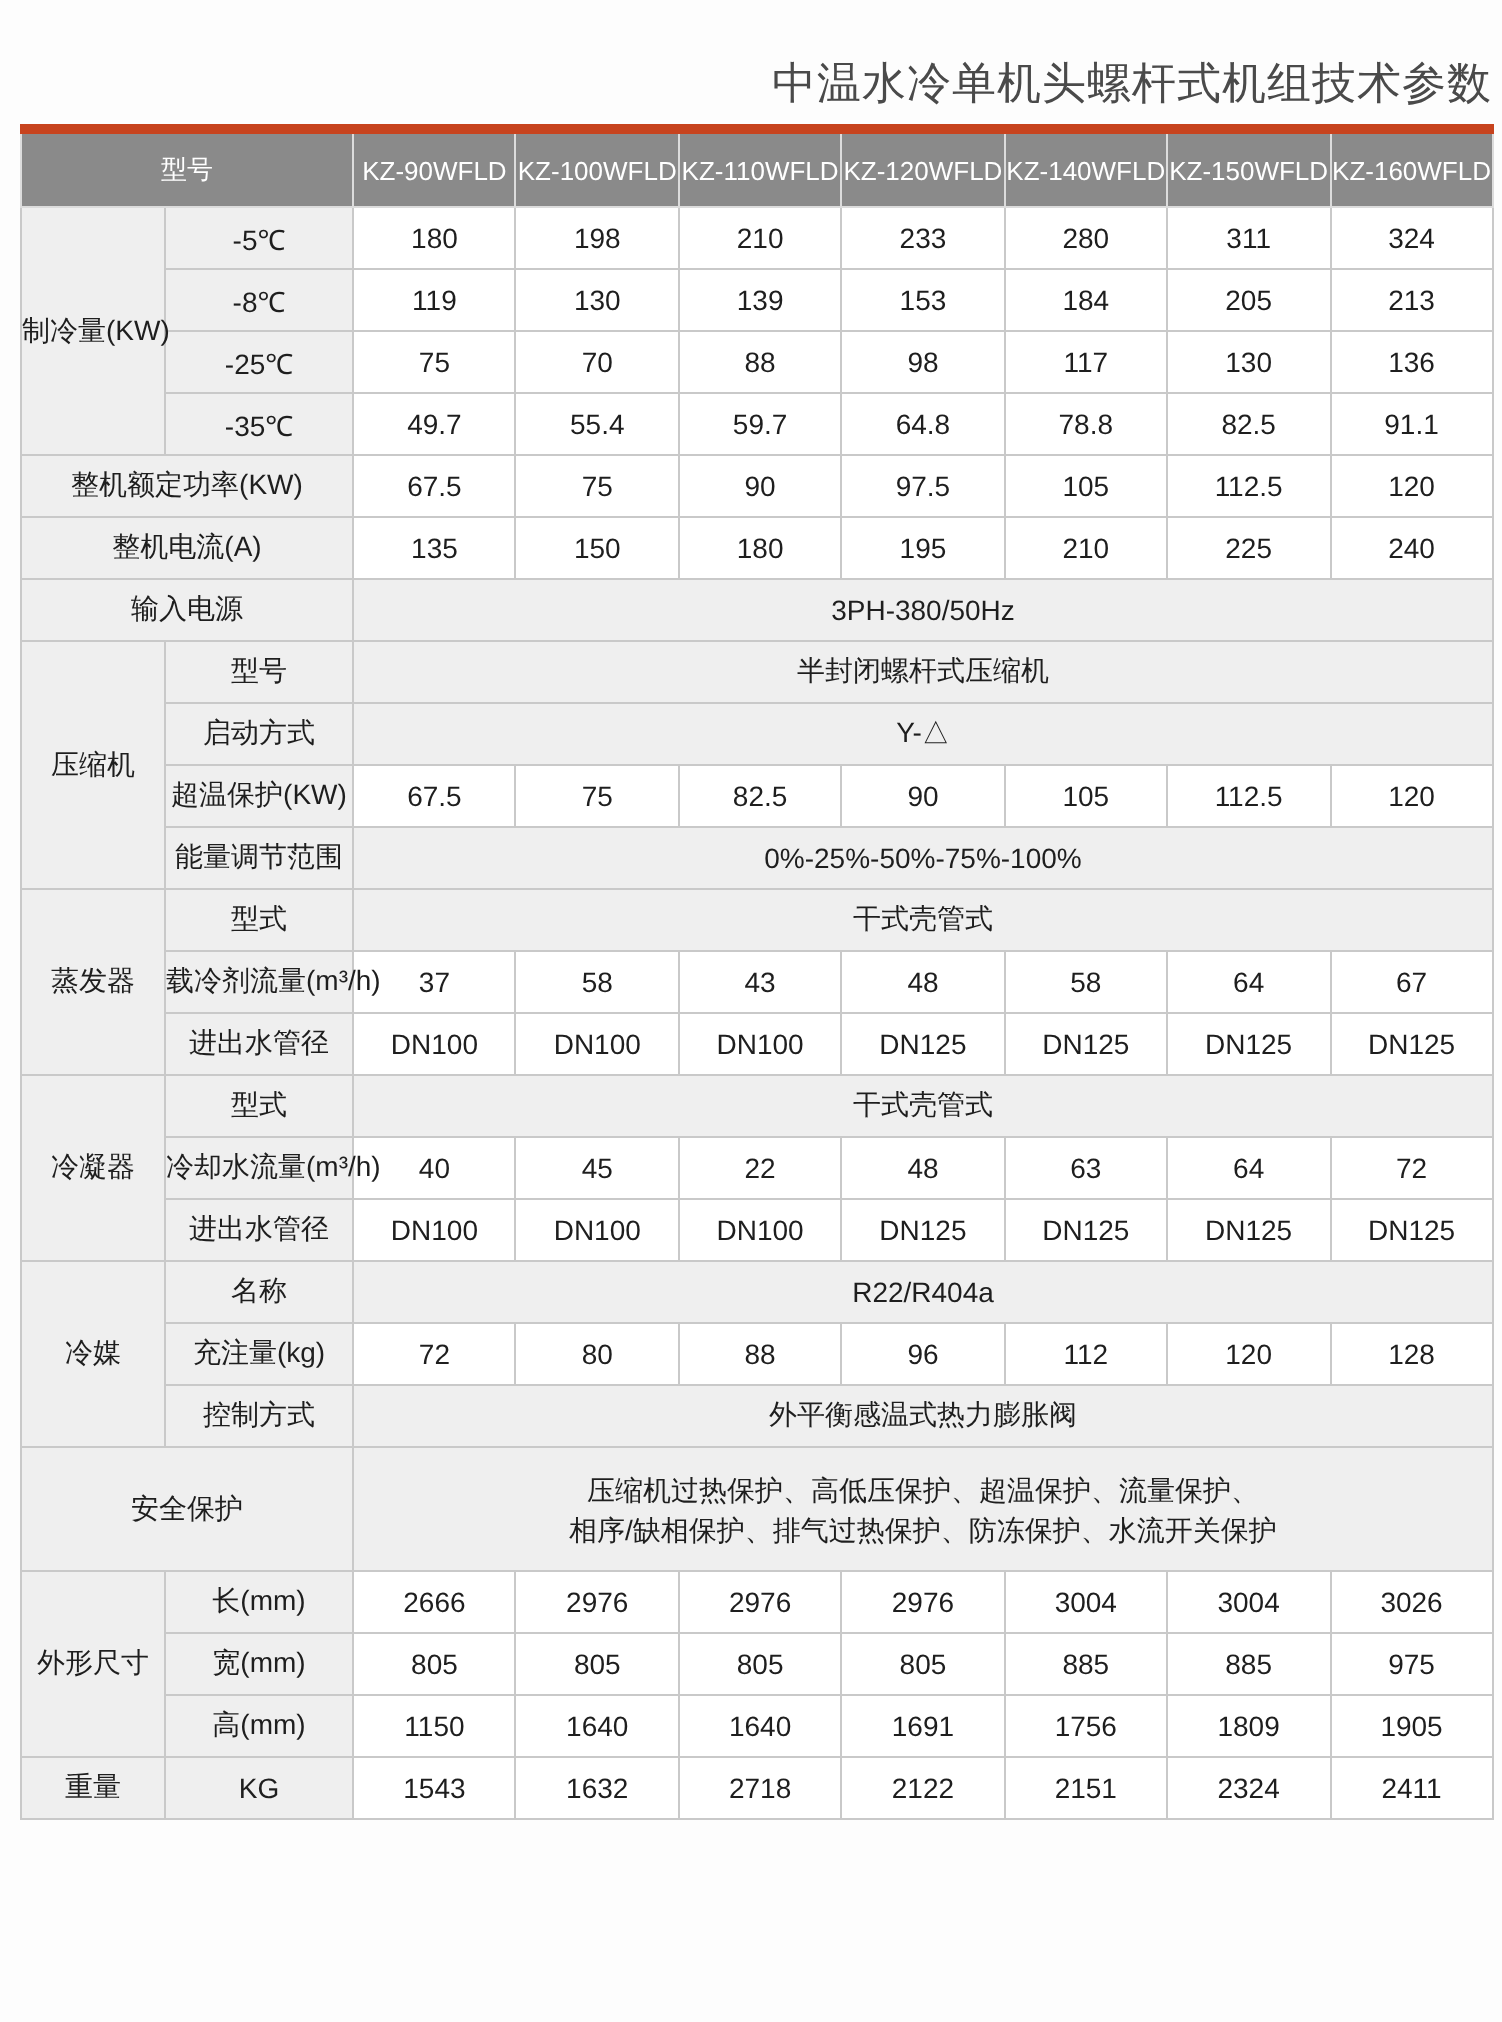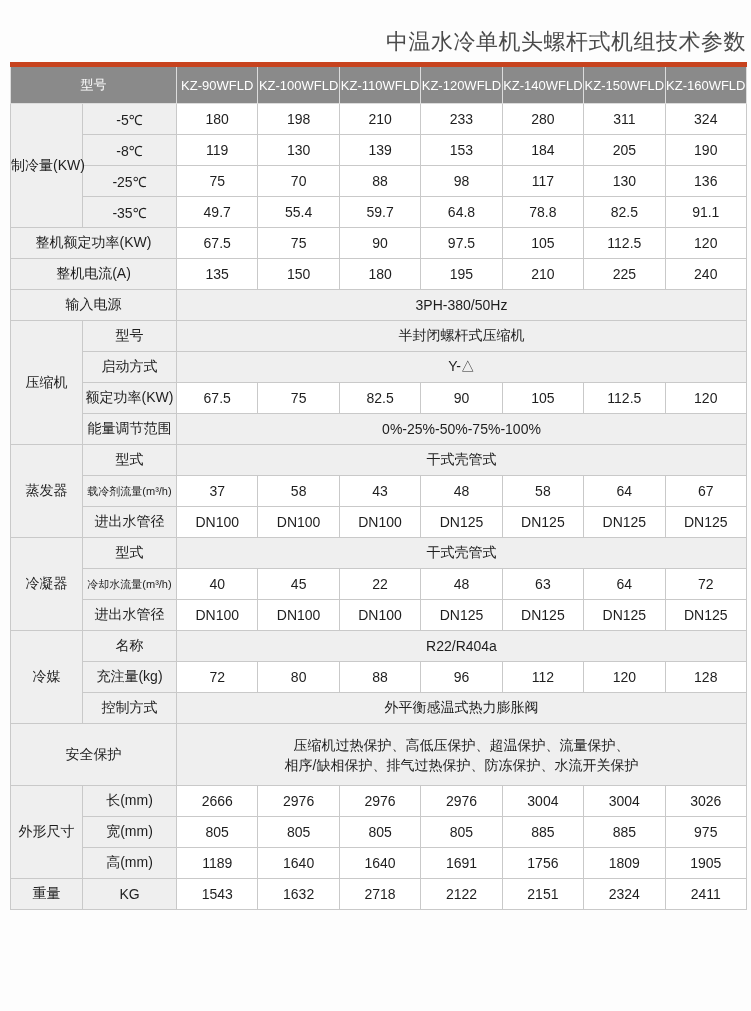--- a/index.html
+++ b/index.html
@@ -57,21 +57,21 @@
     height: 30px;
     background: #ffffff;
   }
   table.spec tbody td.lbl {
     background: var(--label-bg, #efefef);
   }
   table.spec tbody td.spanv {
     background: var(--label-bg, #efefef);
   }
   table.spec tbody td.small {
-    font-size: 11px;
+    font-size: 14px;
   }
   table.spec tbody tr.tall td {
     height: 61px;
   }
   table.spec tbody td.spanv .line {
     line-height: 20px;
   }
   .footer {
     position: absolute;
     top: 928px;
@@ -127,21 +127,21 @@
           <td>324</td>
         </tr>
         <tr>
           <td class="lbl sub">-8℃</td>
           <td>119</td>
           <td>130</td>
           <td>139</td>
           <td>153</td>
           <td>184</td>
           <td>205</td>
-          <td>190</td>
+          <td>213</td>
         </tr>
         <tr>
           <td class="lbl sub">-25℃</td>
           <td>75</td>
           <td>70</td>
           <td>88</td>
           <td>98</td>
           <td>117</td>
           <td>130</td>
           <td>136</td>
@@ -183,21 +183,21 @@
         <tr>
           <td class="lbl grp" rowspan="4">压缩机</td>
           <td class="lbl sub">型号</td>
           <td class="spanv" colspan="7">半封闭螺杆式压缩机</td>
         </tr>
         <tr>
           <td class="lbl sub">启动方式</td>
           <td class="spanv" colspan="7">Y-△</td>
         </tr>
         <tr>
-          <td class="lbl sub">额定功率(KW)</td>
+          <td class="lbl sub">超温保护(KW)</td>
           <td>67.5</td>
           <td>75</td>
           <td>82.5</td>
           <td>90</td>
           <td>105</td>
           <td>112.5</td>
           <td>120</td>
         </tr>
         <tr>
           <td class="lbl sub">能量调节范围</td>
@@ -295,21 +295,21 @@
           <td>805</td>
           <td>805</td>
           <td>805</td>
           <td>805</td>
           <td>885</td>
           <td>885</td>
           <td>975</td>
         </tr>
         <tr>
           <td class="lbl sub">高(mm)</td>
-          <td>1189</td>
+          <td>1150</td>
           <td>1640</td>
           <td>1640</td>
           <td>1691</td>
           <td>1756</td>
           <td>1809</td>
           <td>1905</td>
         </tr>
         <tr>
           <td class="lbl grp" rowspan="1">重量</td>
           <td class="lbl sub">KG</td>

